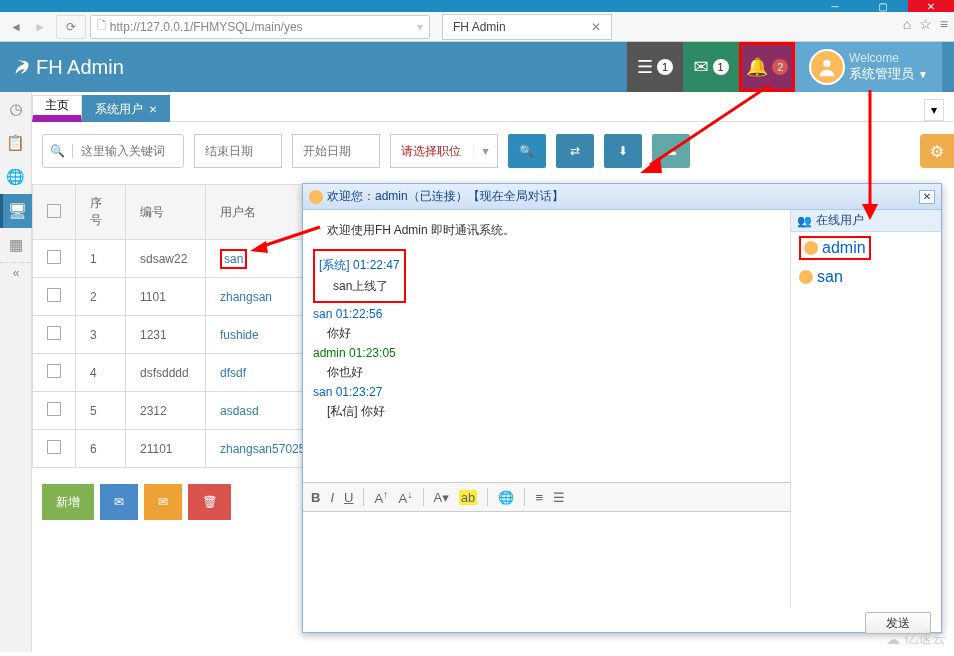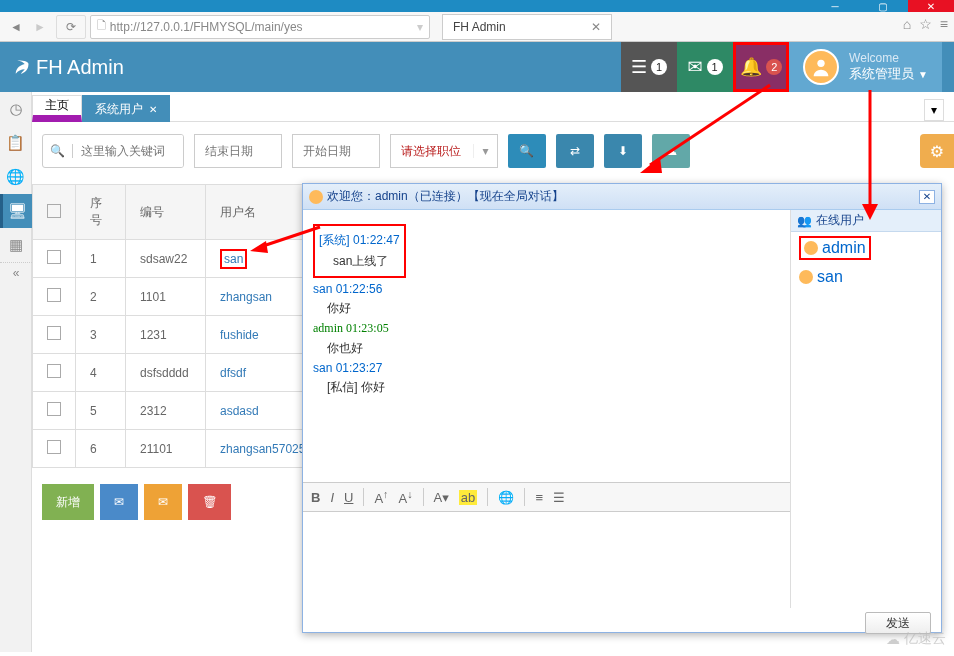--- a/index.html
+++ b/index.html
@@ -26,21 +26,21 @@
     .header { height: 50px; background: #438eb9; display: flex; align-items: center; padding: 0 12px; color: #fff; }
     .logo { display: flex; align-items: center; gap: 6px; font-size: 20px; font-weight:300;}
     .leaf { width:18px; height:18px; fill:#fff;}
     .header-right { margin-left: auto; display: flex; align-items: stretch; height:50px;}
     .hbtn { width: 56px; display: flex; align-items: center; justify-content: center; position: relative; font-size:18px;}
     .hbtn.grey { background: #555; }
     .hbtn.green { background: #2e8965; }
     .hbtn.purple { background: #892e65; border:3px solid red;}
     .badge { background:#fff; color:#222; border-radius:50%; width:16px; height:16px; font-size:11px; display:flex; align-items:center; justify-content:center; margin-left:4px;}
     .badge.r{background:#d9534f; color:#fff;}
-    .user-box { background:#62a8d1; display:flex; align-items:center; padding:0 14px; gap:10px;}
+    .user-box { background:#62a8d1; display:flex; align-items:center; padding:0 14px; gap:4px;}
     .avatar { width:36px; height:36px; border-radius:50%; background:#feba5b; border:2px solid #fff; display:flex; align-items:center; justify-content:center;}
     .avatar svg{ width:22px; height:22px; fill:#fff;}
     .user-text { font-size:12px; line-height:1.3;}
     .user-text .welcome{color:#d9e9f5;}
     .user-text .role{font-size:13px;}
     .caret-down{margin-left:4px; font-size:10px;}
     
     
     .tab-row { height: 30px; border-bottom: 1px solid #ddd; display: flex; align-items: end; padding-left: 32px; background:#fff;}
     .tab { height: 27px; display: flex; align-items: center; padding: 0 12px; font-size: 12px; border:1px solid #ddd; border-bottom:none; margin-bottom:-1px;}
@@ -83,21 +83,21 @@
     
     
     .dialog{position:absolute; left:302px; top:183px; width:640px; height:450px; background:#fff; border:1px solid #8db2e3; box-shadow:0 2px 8px rgba(0,0,0,0.3);}
     .dlg-title{height:26px;background:linear-gradient(#e4effa,#cfe0f5);border-bottom:1px solid #a9cbee;display:flex;align-items:center;padding:0 6px;font-size:12px;color:#15428b;}
     .dlg-title .icon-user{width:14px;height:14px;background:#feba5b;border-radius:50%;margin-right:4px;}
     .dlg-close{margin-left:auto;width:16px;height:14px;border:1px solid #8db2e3;display:flex;align-items:center;justify-content:center;font-size:10px;color:#15428b;background:#fff;}
     .dlg-body{display:flex;height:398px;}
     .chat-left{flex:1;display:flex;flex-direction:column;border-right:1px solid #ddd;}
     .chat-msgs{flex:1;padding:8px 10px;overflow:auto;font-size:12px;}
     .msg-line{margin:4px 0;}
-    .mh{color:#0066cc;}.mh.me{color:#008000;font-family:Liberation Serif, serif;}
+    .mh{color:#0066cc;}.mh.me{color:#008000;}
     .mt{color:#333;padding-left:14px;}
     .chat-tb{height:30px;border-top:1px solid #ccc;border-bottom:1px solid #ccc;background:#f7f7f7;display:flex;align-items:center;padding:0 8px;gap:10px;}
     .chat-tb span{color:#666;font-size:13px;}
     .tb-sep{width:1px;height:18px;background:#ccc;}
     .color-a{color:#e11;}
     .chat-input{flex:0 0 96px;background:#fff;}
     .chat-right{width:150px;}
     .cr-title{height:22px;background:#e4effa;border-bottom:1px solid #c5d9ee;display:flex;align-items:center;padding:0 6px;font-size:12px;color:#15428b;gap:4px;}
     .usr{display:flex;align-items:center;padding:4px 8px;gap:4px;font-size:16px;}
     .usr-icon{width:14px;height:14px;background:#feba5b;border-radius:50%;}
@@ -278,20 +278,21 @@
 
 <div class="dialog">
   <div class="dlg-title">
     <span class="icon-user"></span>
     <span>欢迎您：admin（已连接）【现在全局对话】</span>
     <span class="dlg-close">✕</span>
   </div>
   <div class="dlg-body">
     <div class="chat-left">
       <div class="chat-msgs">
+        <div class="msg-line mt" style="padding-left:14px;color:#333;">欢迎使用FH Admin 即时通讯系统。</div>
         <div id="msgs"><div style="border: 2px solid red; padding: 2px 4px; display: inline-block; margin-top: 6px;"><div class="msg-line mh">[系统] 01:22:47</div><div class="msg-line mt">san上线了</div></div><div class="msg-line mh">san 01:22:56</div><div class="msg-line mt">你好</div><div class="msg-line mh me">admin 01:23:05</div><div class="msg-line mt">你也好</div><div class="msg-line mh">san 01:23:27</div><div class="msg-line mt">[私信] 你好</div></div>
       </div>
       <div class="chat-tb">
         <span><b>B</b></span>
         <span><i>I</i></span>
         <span><u>U</u></span>
         <span class="tb-sep"></span>
         <span>A<sup>↑</sup></span>
         <span>A<sup>↓</sup></span>
         <span class="tb-sep"></span>

